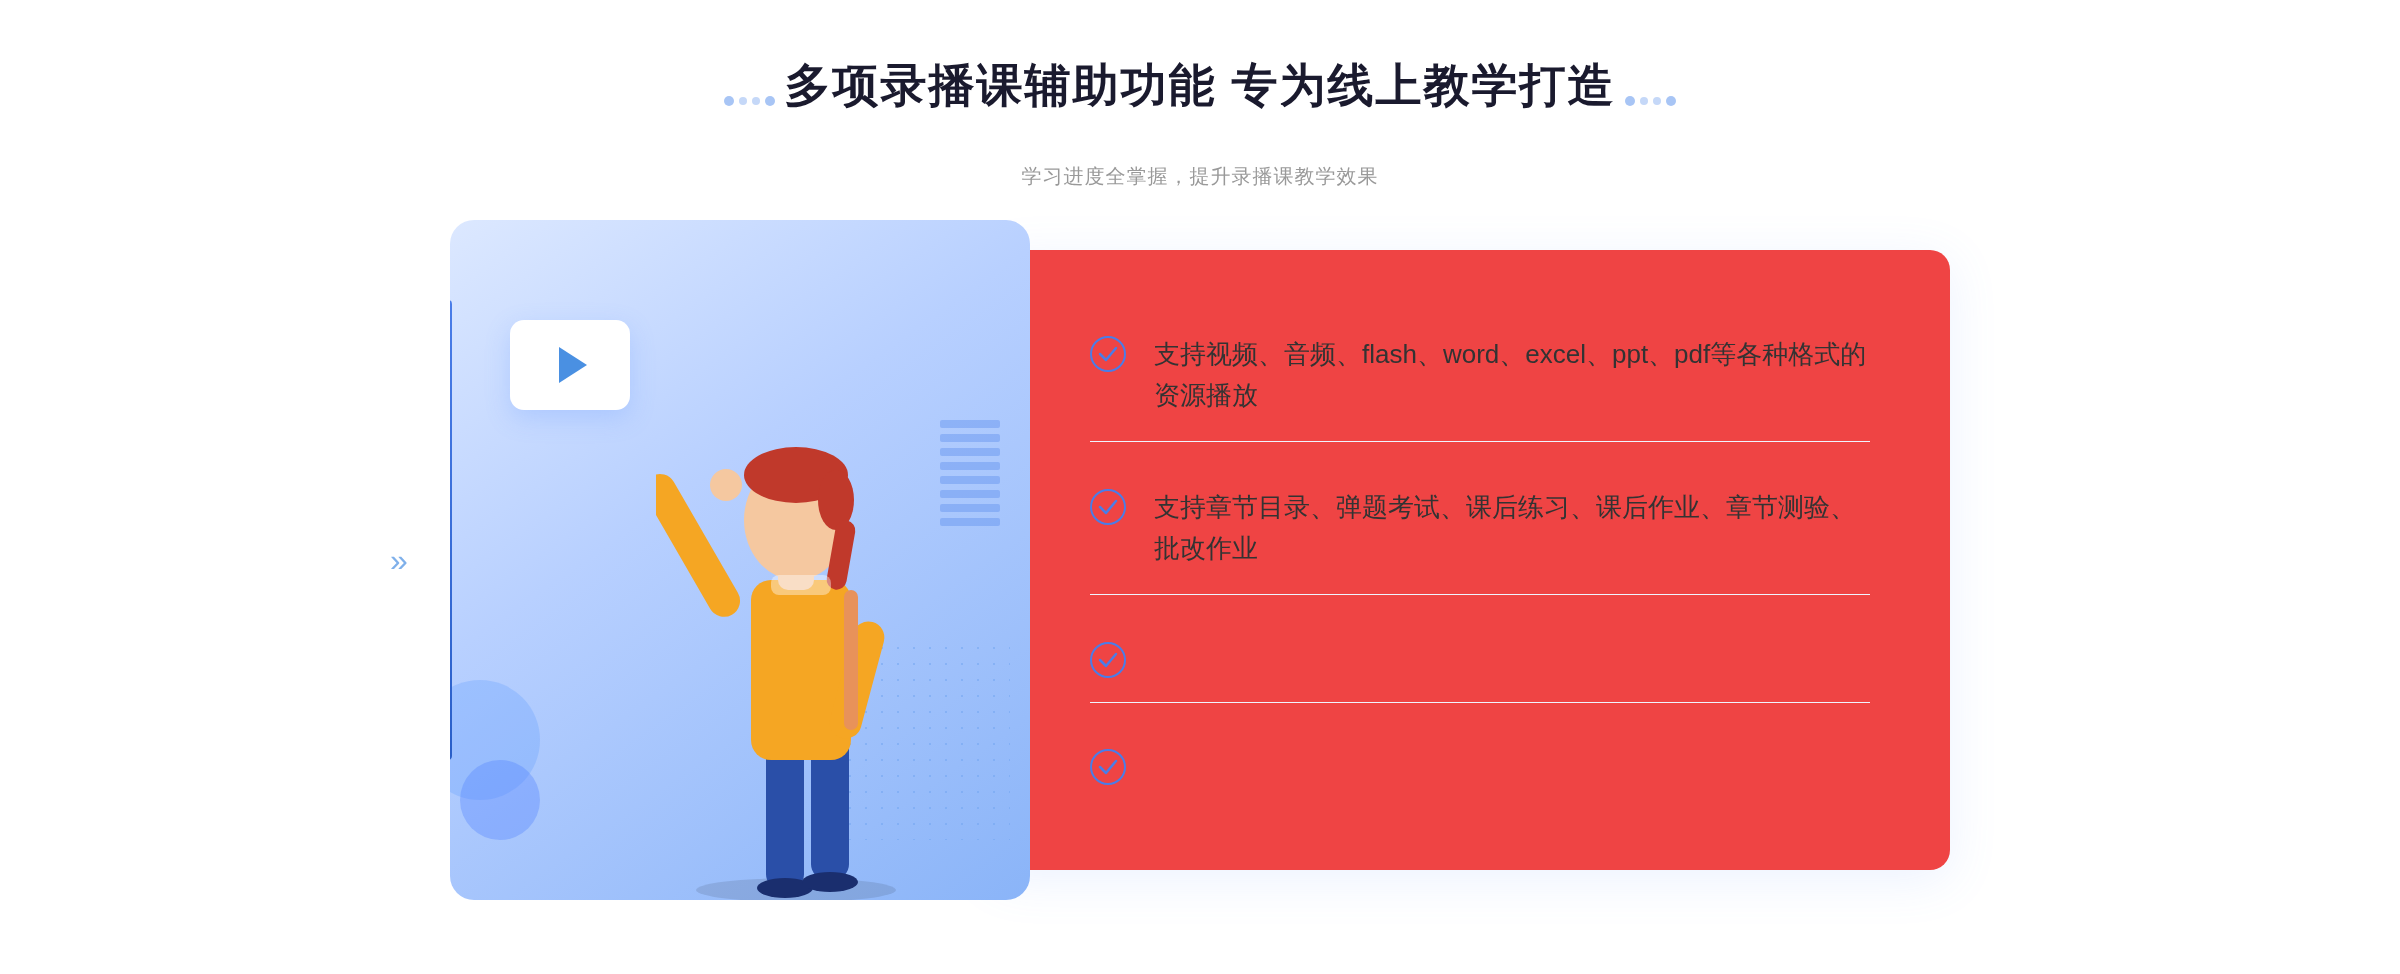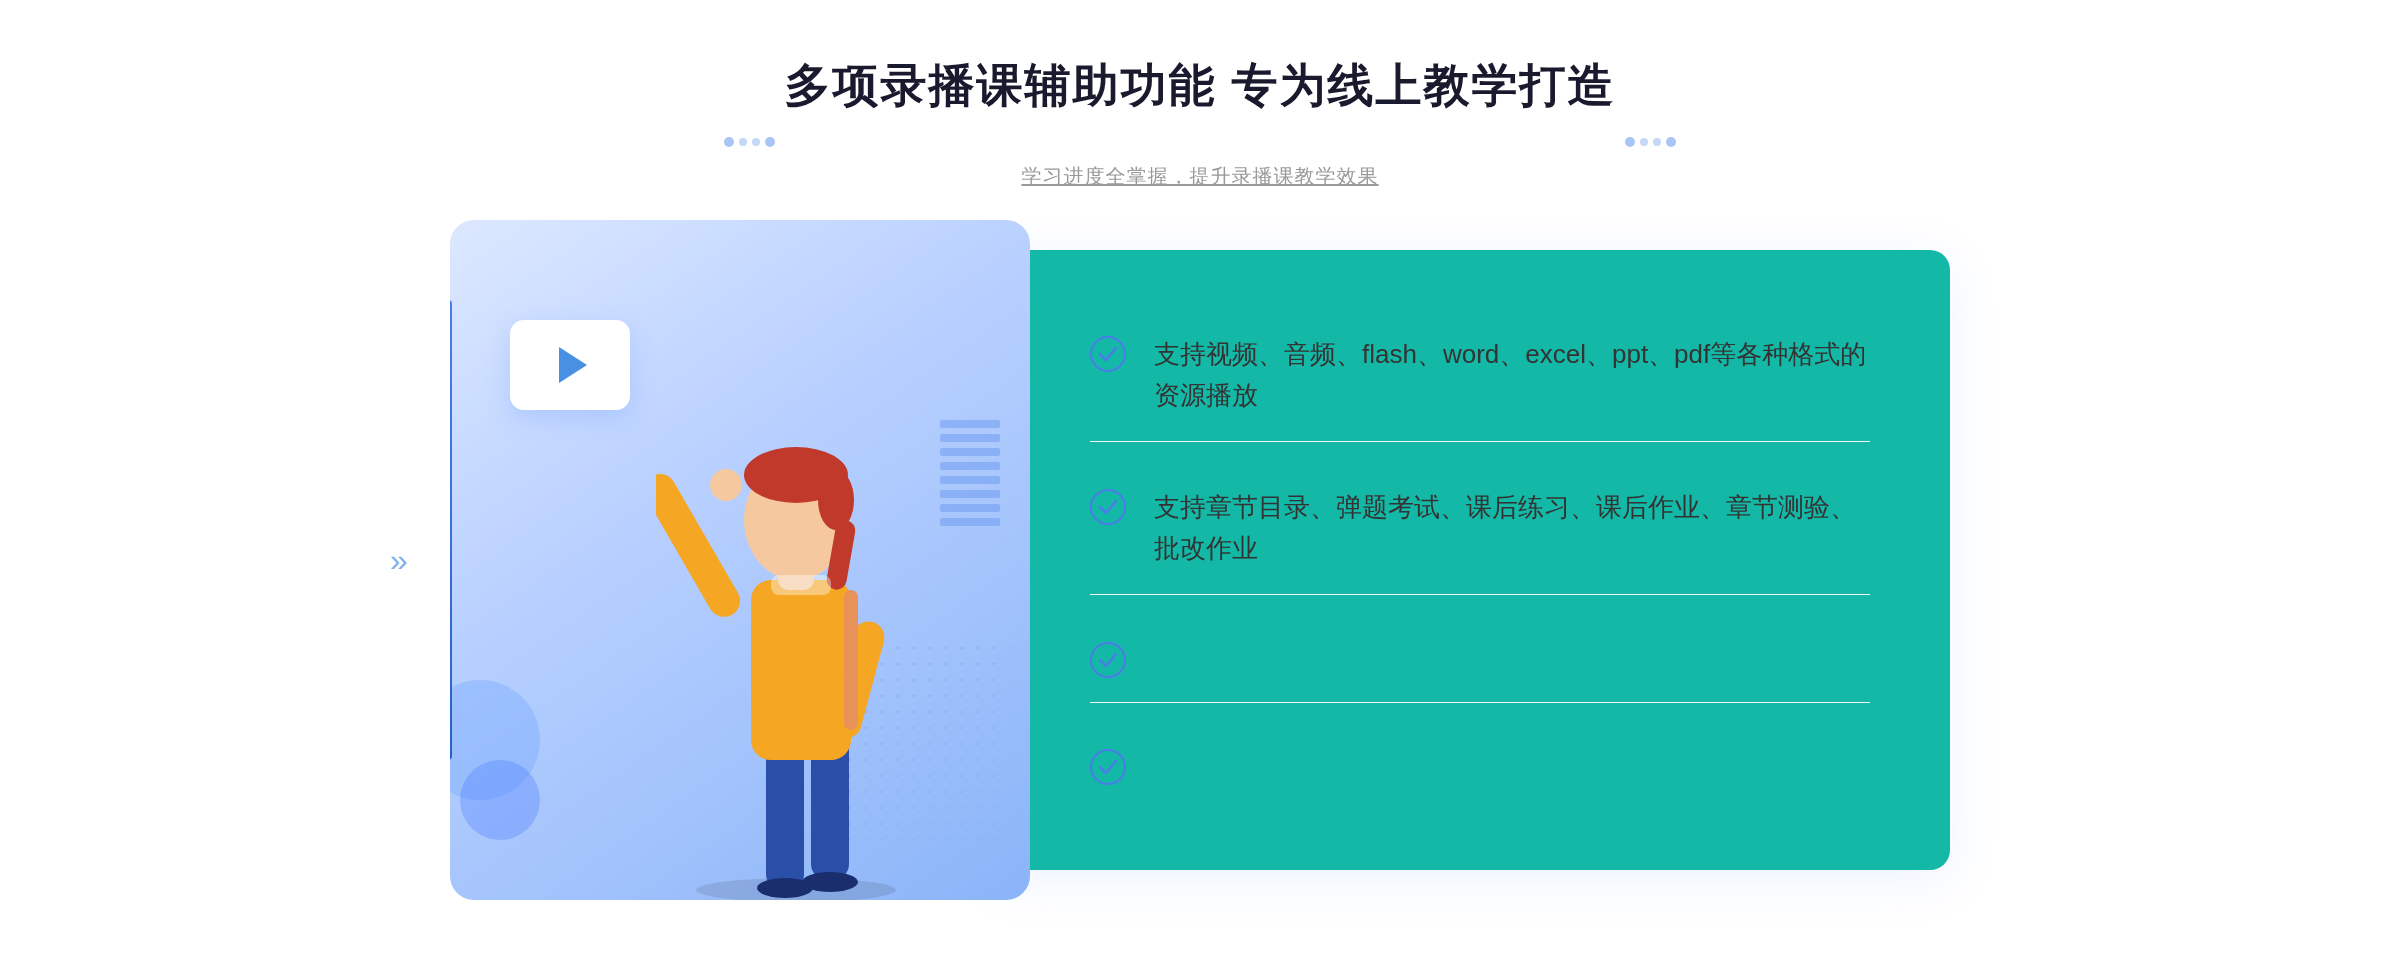--- a/index.html
+++ b/index.html
@@ -41,21 +41,20 @@
       color: #1a1a2e;
       letter-spacing: 2px;
       margin-bottom: 14px;
     }
 
     .sub-title {
       font-size: 20px;
       color: #999999;
       font-weight: 400;
       letter-spacing: 1px;
-      text-decoration: underline;
     }
 
     .content-area {
       display: flex;
       flex-direction: row;
       align-items: center;
       width: 1500px;
       margin-top: 30px;
       position: relative;
     }
@@ -190,21 +189,21 @@
       width: 22px;
       height: 460px;
       background: linear-gradient(180deg, #4a7de8, #2a5fc8);
       border-radius: 4px;
       z-index: 1;
     }
 
     
     .features-card {
       flex: 1;
-      background: #14b8a6;
+      background: #ef4444;
       border-radius: 20px;
       box-shadow: 0 10px 50px rgba(100,150,255,0.12);
       padding: 50px 80px 50px 100px;
       min-height: 620px;
       z-index: 1;
       display: flex;
       flex-direction: column;
       justify-content: space-around;
     }
 
@@ -238,21 +237,21 @@
     .feature-text {
       font-size: 26px;
       color: #333333;
       line-height: 1.6;
       font-weight: 400;
     }
 
     
     .title-deco {
       display: flex;
-      align-items: flex-end;
+      align-items: center;
       gap: 10px;
       justify-content: center;
       margin-bottom: 16px;
     }
 
     .deco-dot-group {
       display: flex;
       gap: 5px;
       align-items: center;
     }

